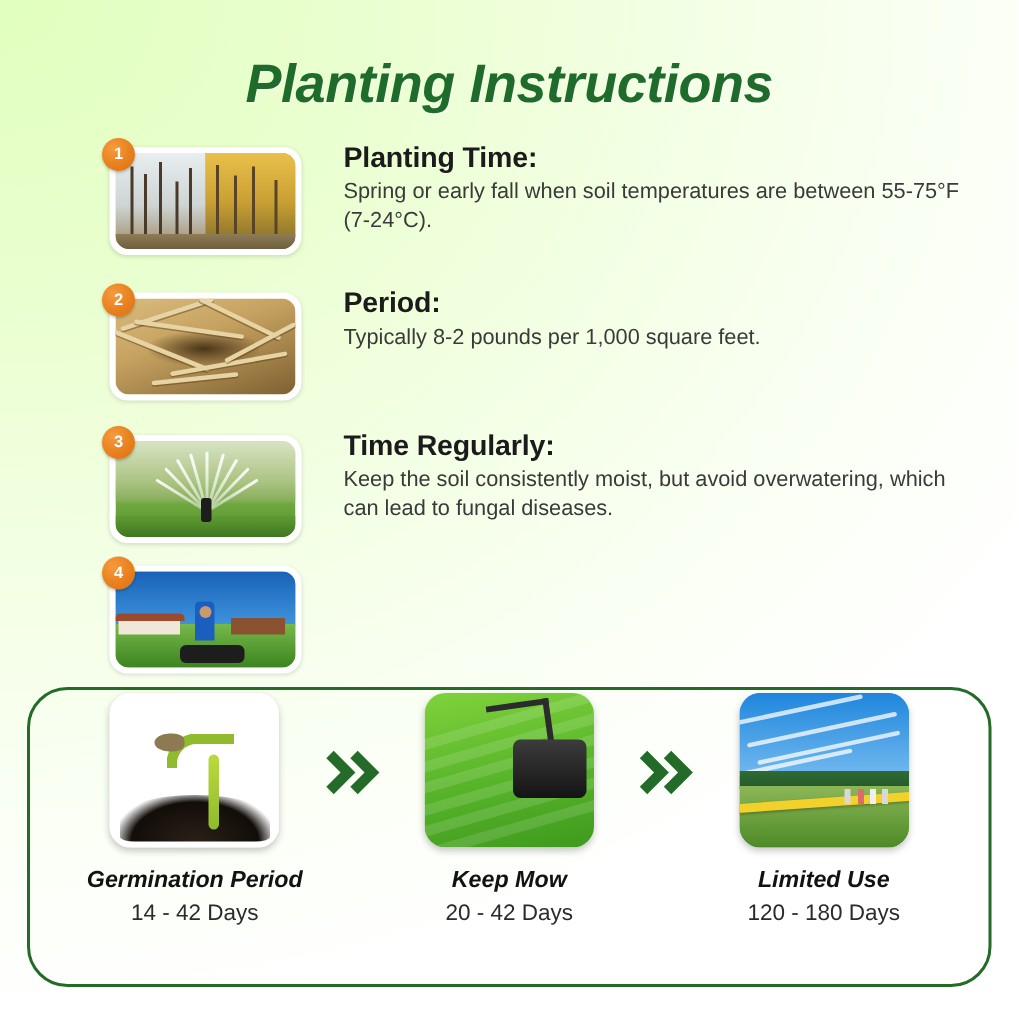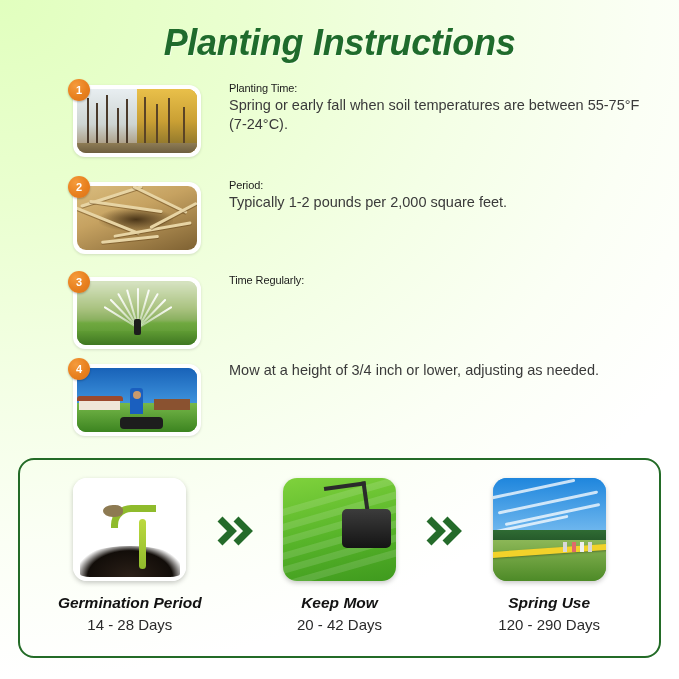--- a/index.html
+++ b/index.html
@@ -24,21 +24,21 @@
   }
 
   
   .title {
     text-align: center;
     font-size: 36px;
     font-weight: bold;
     font-style: italic;
     color: #1f6b2c;
     letter-spacing: -0.3px;
-    padding-top: 22px;
+    padding-top: 35px;
     margin: 0 0 14px 0;
     text-shadow: 1px 1px 0 rgba(255,255,255,0.45);
   }
 
   
   .steps {
     padding: 0 26px 0 68px;
   }
   .step {
     display: flex;
@@ -91,22 +91,22 @@
     align-items: center;
     justify-content: center;
     z-index: 4;
     box-shadow: 0 1px 2px rgba(0,0,0,0.25);
   }
   .step-text {
     padding-left: 28px;
     padding-top: 4px;
   }
   .step-title {
-    font-size: 11px;
-    font-weight: normal;
+    font-size: 19px;
+    font-weight: bold;
     color: #1b1b1b;
     margin: 0 0 2px 0;
     letter-spacing: -0.1px;
   }
   .step-desc {
     font-size: 14.5px;
     line-height: 1.33;
     color: #3a3a3a;
     margin: 0;
     max-width: 415px;
@@ -114,25 +114,25 @@
 
   
   .timeline {
     position: absolute;
     left: 18px;
     top: 458px;
     width: 643px;
     height: 200px;
     box-sizing: border-box;
     border: 2px solid #236b27;
-    border-radius: 16px;
+    border-radius: 27px;
     display: flex;
     align-items: flex-start;
     justify-content: flex-start;
-    padding: 18px 26px 0 26px;
+    padding: 2px 26px 0 26px;
   }
   .tl-item {
     width: 168px;
     display: flex;
     flex-direction: column;
     align-items: center;
   }
   .tl-frame {
     width: 113px;
     height: 103px;
@@ -304,21 +304,21 @@
               <div class="s" style="left:30%;top:66%;width:66%;transform:rotate(-10deg);"></div>
               <div class="s" style="left:44%;top:18%;width:50%;transform:rotate(26deg);"></div>
               <div class="s" style="left:20%;top:82%;width:48%;transform:rotate(-6deg);"></div>
               <div class="s" style="left:58%;top:44%;width:44%;transform:rotate(-28deg);"></div>
             </div>
           </div>
         </div>
       </div>
       <div class="step-text">
         <p class="step-title">Period:</p>
-        <p class="step-desc">Typically 1-2 pounds per 2,000 square feet.</p>
+        <p class="step-desc">Typically 8-2 pounds per 1,000 square feet.</p>
       </div>
     </div>
 
     <div class="step">
       <div class="thumb-wrap">
         <div class="badge">3</div>
         <div class="thumb-frame">
           <div class="thumb-img">
             <div class="art art-spr">
               <div class="blur"></div>
@@ -332,20 +332,21 @@
               <div class="fan" style="transform:rotate(44deg);"></div>
               <div class="fan" style="transform:rotate(58deg);"></div>
               <div class="grass"></div>
               <div class="head"></div>
             </div>
           </div>
         </div>
       </div>
       <div class="step-text">
         <p class="step-title">Time Regularly:</p>
+        <p class="step-desc">Keep the soil consistently moist, but avoid overwatering, which can lead to fungal diseases.</p>
       </div>
     </div>
 
     <div class="step">
       <div class="thumb-wrap">
         <div class="badge">4</div>
         <div class="thumb-frame">
           <div class="thumb-img">
             <div class="art art-mow">
               <div class="sky"></div>
@@ -354,39 +355,38 @@
               <div class="roof" style="left:0%;bottom:48%;width:38%;height:9%;border-radius:3px 3px 0 0;"></div>
               <div class="barn"></div>
               <div class="person"></div>
               <div class="head2"></div>
               <div class="mower"></div>
             </div>
           </div>
         </div>
       </div>
       <div class="step-text">
-        <p class="step-desc">Mow at a height of 3/4 inch or lower, adjusting as needed.</p>
       </div>
     </div>
 
   </div>
 
   <div class="timeline">
 
     <div class="tl-item">
       <div class="tl-frame">
         <div class="art art-sprout">
           <div class="soil"></div>
           <div class="stem"></div>
           <div class="bend"></div>
           <div class="seed"></div>
         </div>
       </div>
       <div class="tl-label">Germination Period</div>
-      <div class="tl-days">14 - 28 Days</div>
+      <div class="tl-days">14 - 42 Days</div>
     </div>
 
     <div class="tl-arrow">
       <svg width="40" height="34" viewBox="0 0 40 34" aria-hidden="true">
         <g fill="none" stroke="#246b2a" stroke-width="7" stroke-linecap="butt" stroke-linejoin="miter">
           <polyline points="5,5 17,17 5,29"></polyline>
           <polyline points="21,5 33,17 21,29"></polyline>
         </g>
       </svg>
     </div>
@@ -427,18 +427,18 @@
           <div class="trail" style="left:-2%;top:44%;width:70%;"></div>
           <div class="treeline"></div>
           <div class="grass3"></div>
           <div class="bar"></div>
           <div class="ppl" style="left:62%;"></div>
           <div class="ppl" style="left:70%;background:#e06a6a;"></div>
           <div class="ppl" style="left:77%;background:#efefef;"></div>
           <div class="ppl" style="left:84%;background:#d8d8d8;"></div>
         </div>
       </div>
-      <div class="tl-label">Spring Use</div>
-      <div class="tl-days">120 - 290 Days</div>
+      <div class="tl-label">Limited Use</div>
+      <div class="tl-days">120 - 180 Days</div>
     </div>
 
   </div>
 </div>
 
 </body></html>

